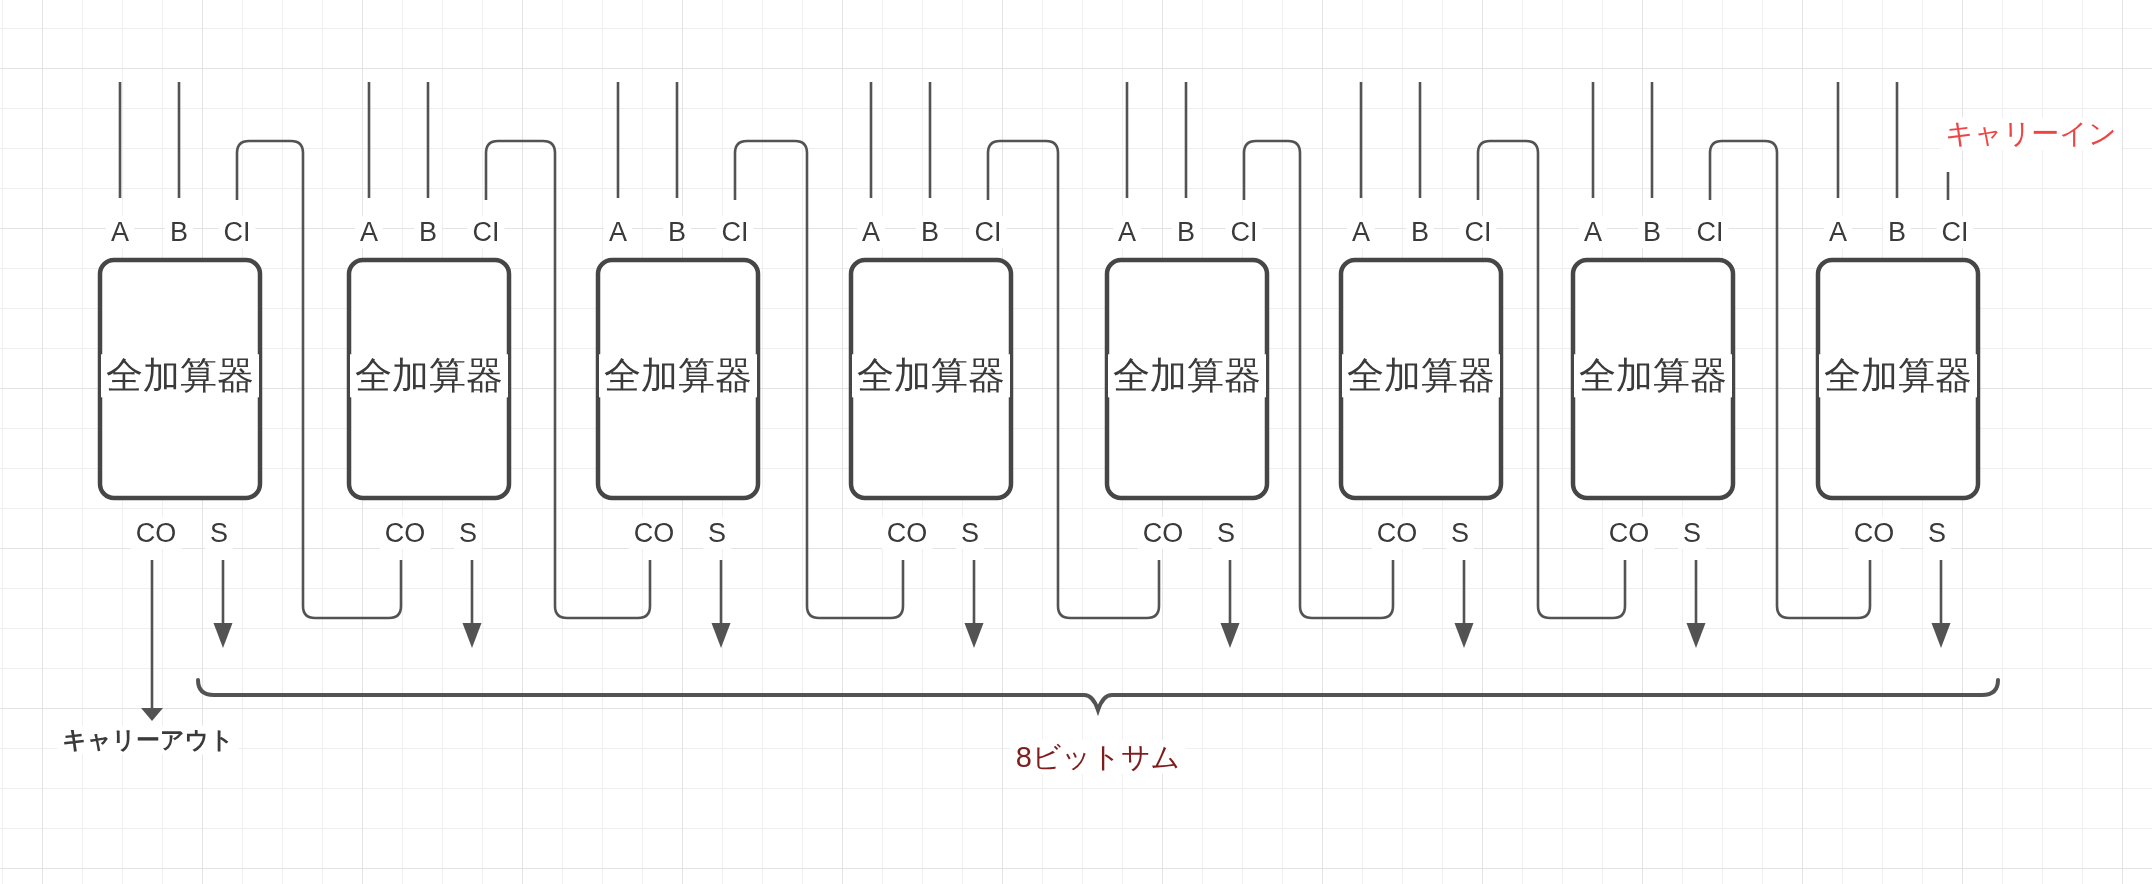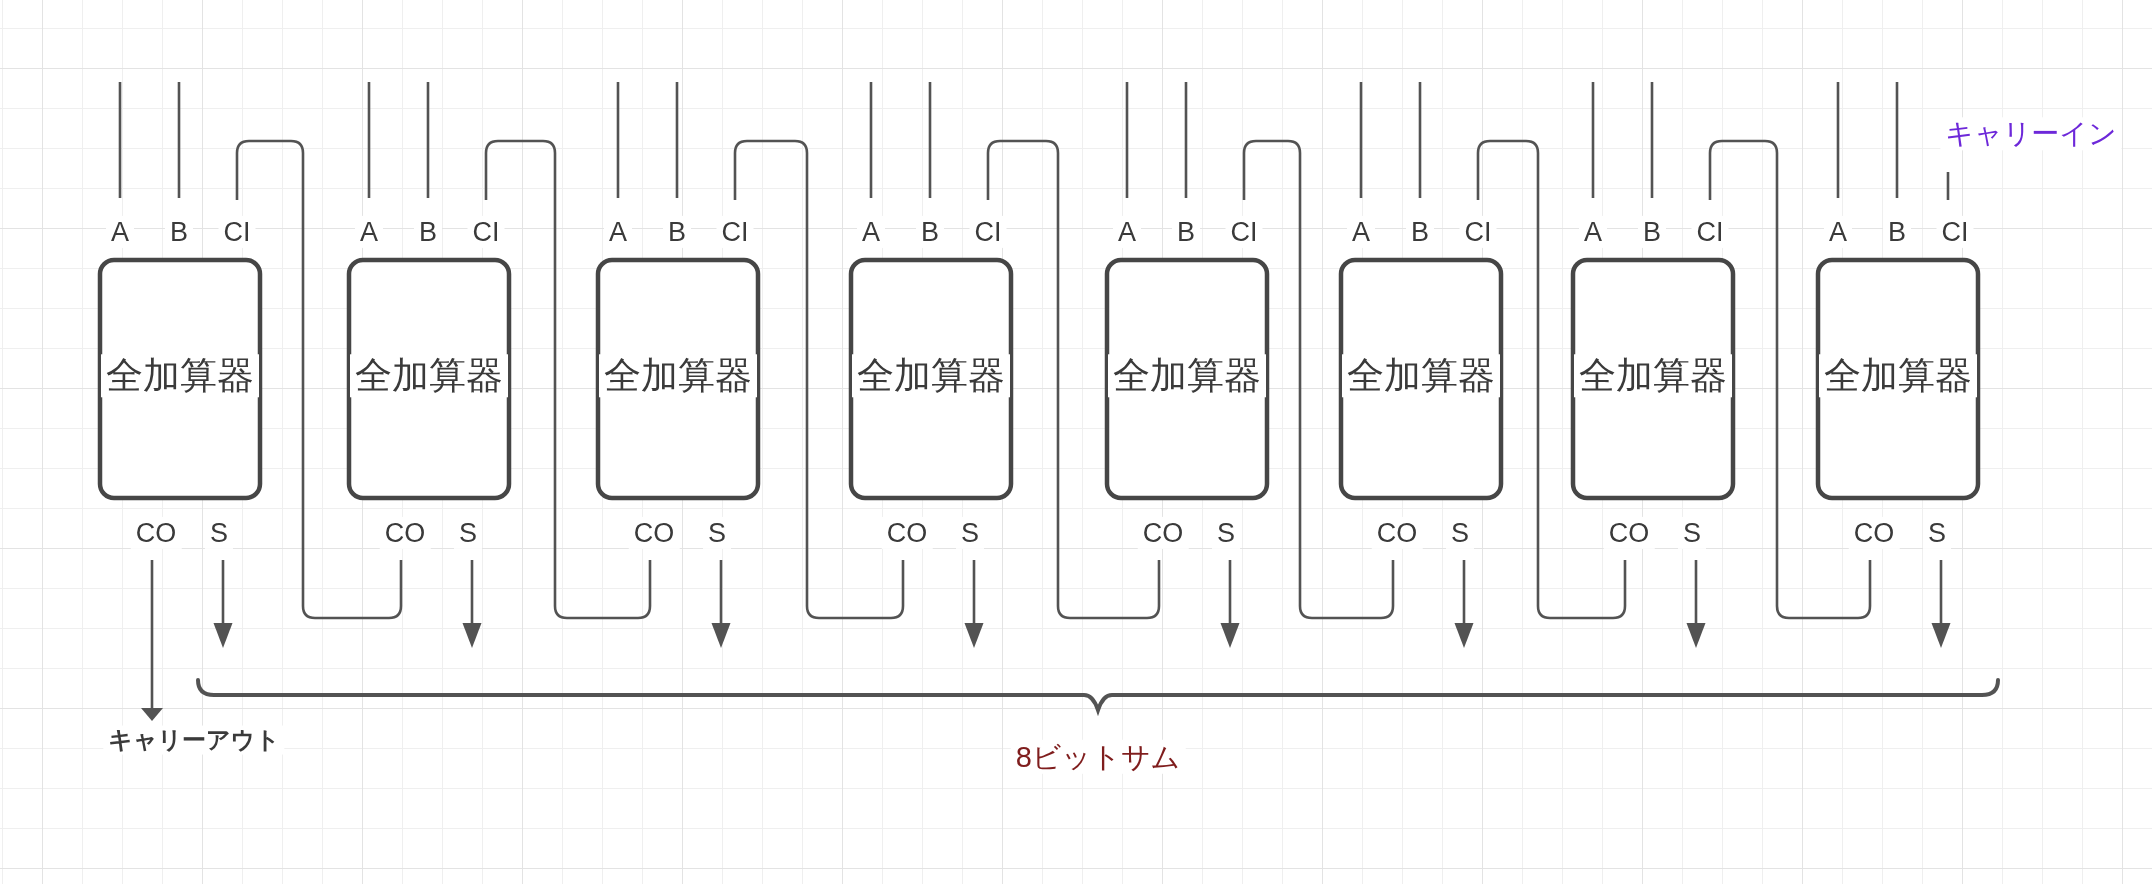--- a/index.html
+++ b/index.html
@@ -73,22 +73,22 @@
       <line x1="1696" y1="560" x2="1696" y2="625" stroke="#535353" stroke-width="2.6" fill="none"></line>
       <polygon points="1686.5,623 1705.5,623 1696,648" fill="#535353" stroke="none"></polygon>
       <line x1="1838" y1="82" x2="1838" y2="198" stroke="#535353" stroke-width="2.6" fill="none"></line>
       <line x1="1897" y1="82" x2="1897" y2="198" stroke="#535353" stroke-width="2.6" fill="none"></line>
       <rect x="1818" y="260" width="160" height="238" rx="14" ry="14" fill="#ffffff" stroke="#464646" stroke-width="4.5"></rect>
       <line x1="1941" y1="560" x2="1941" y2="625" stroke="#535353" stroke-width="2.6" fill="none"></line>
       <polygon points="1931.5,623 1950.5,623 1941,648" fill="#535353" stroke="none"></polygon>
       <path d="M 198 680 Q 198 695 214 695 L 1084 695 Q 1093 695 1098 710 Q 1103 695 1112 695 L 1982 695 Q 1998 695 1998 680" stroke="#535353" stroke-width="4" fill="none" stroke-linecap="round"></path>
     </svg>
   <div id="labels">
-    <div class="label" id="carry-in-label" style="left: 2031px; top: 134px; font-size: 28px; color: #6d28d9;">キャリーイン</div>
-    <div class="label bold" id="carry-out-label" style="left: 148px; top: 740px; font-size: 24px; color: rgb(58, 58, 58); margin-left: 46px;">キャリーアウト</div>
+    <div class="label" id="carry-in-label" style="left: 2031px; top: 134px; font-size: 28px; color: #ef4444;">キャリーイン</div>
+    <div class="label bold" id="carry-out-label" style="left: 148px; top: 740px; font-size: 24px; color: rgb(58, 58, 58);">キャリーアウト</div>
     <div class="label" id="sum-bus-label" style="left: 1098px; top: 757px; font-size: 29px; color: #7f1d1d;">8ビットサム</div>
   <div class="label" style="left: 180px; top: 376px; font-size: 37px; color: rgb(58, 58, 58);">全加算器</div>
       <div class="label" style="left: 120px; top: 232px; font-size: 27px; color: rgb(58, 58, 58);">A</div>
       <div class="label" style="left: 179px; top: 232px; font-size: 27px; color: rgb(58, 58, 58);">B</div>
       <div class="label" style="left: 237px; top: 232px; font-size: 27px; color: rgb(58, 58, 58);">CI</div>
       <div class="label" style="left: 156px; top: 533px; font-size: 27px; color: rgb(58, 58, 58);">CO</div>
       <div class="label" style="left: 219px; top: 533px; font-size: 27px; color: rgb(58, 58, 58);">S</div>
       <div class="label" style="left: 429px; top: 376px; font-size: 37px; color: rgb(58, 58, 58);">全加算器</div>
       <div class="label" style="left: 369px; top: 232px; font-size: 27px; color: rgb(58, 58, 58);">A</div>
       <div class="label" style="left: 428px; top: 232px; font-size: 27px; color: rgb(58, 58, 58);">B</div>

